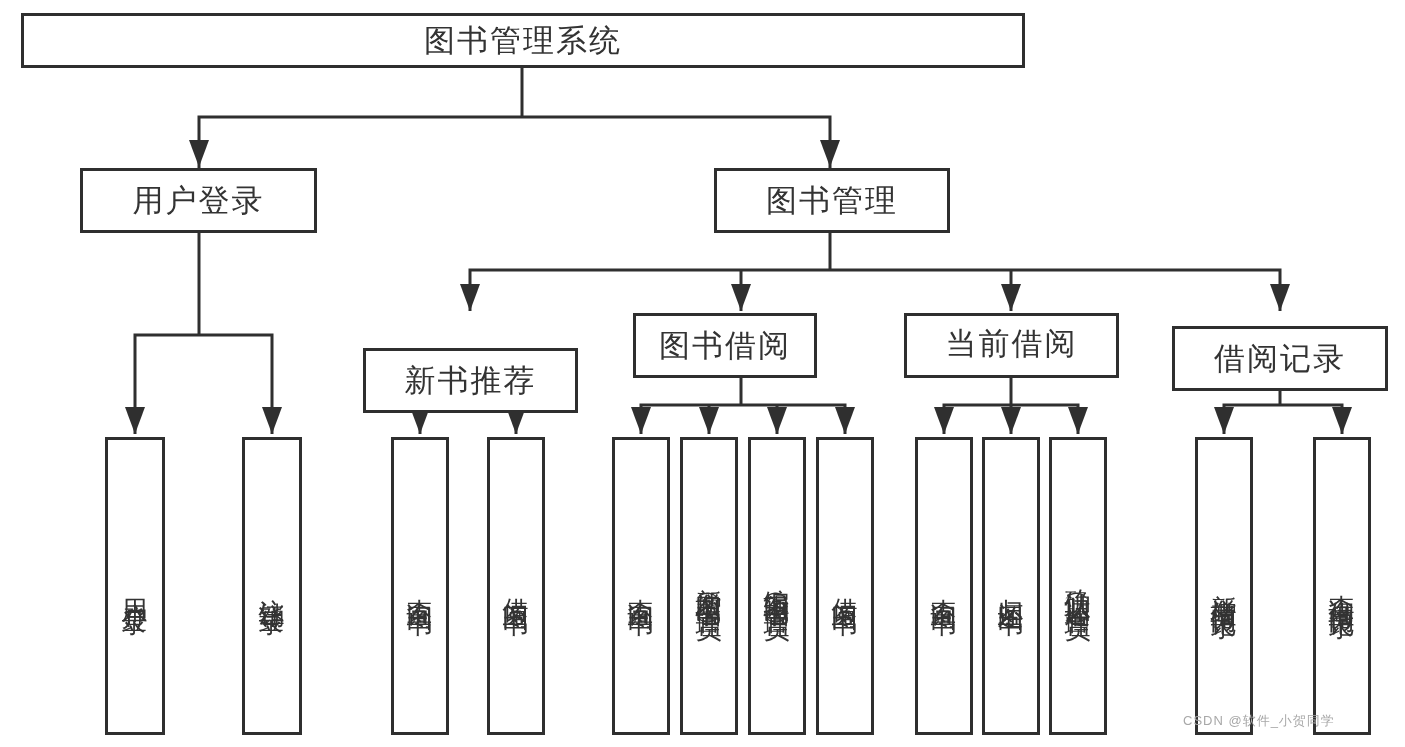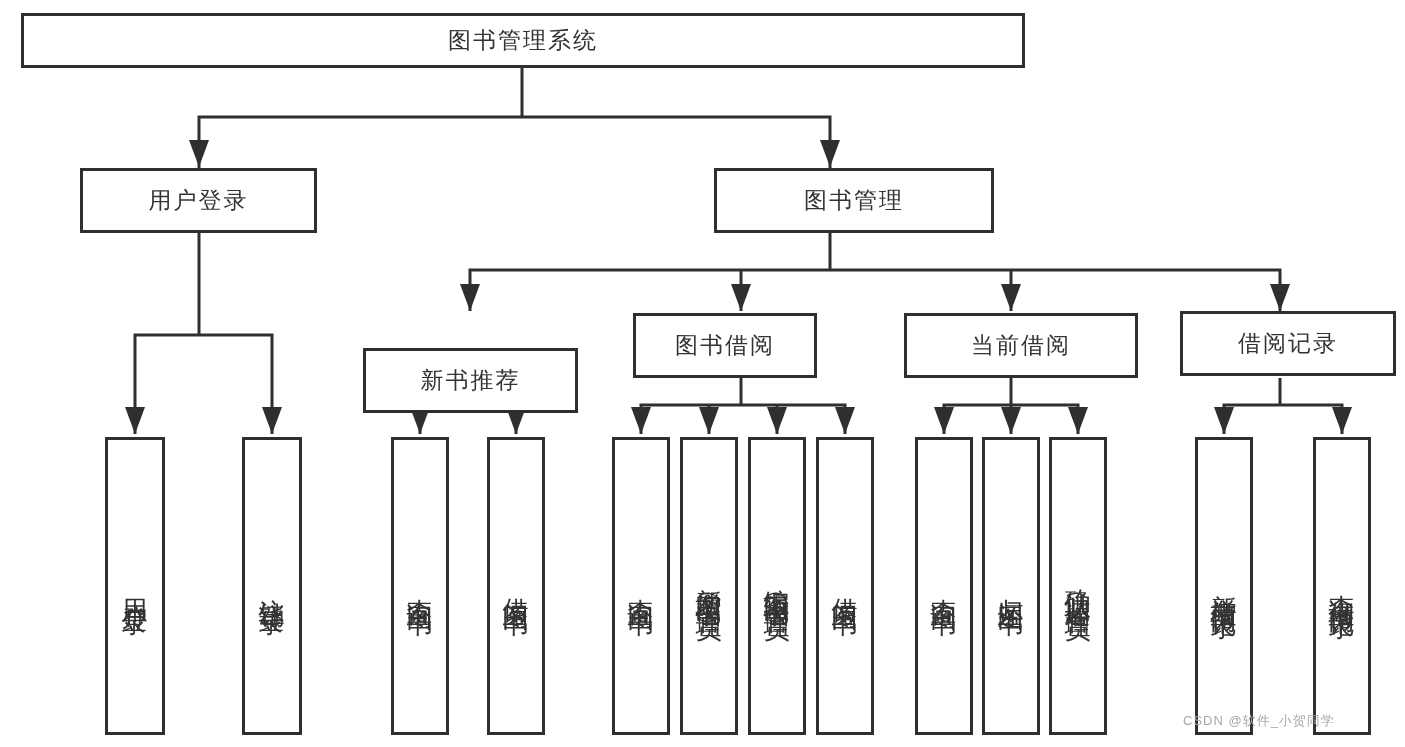--- a/index.html
+++ b/index.html
@@ -40,21 +40,21 @@
     box-sizing: border-box;
     background: var(--bg);
     border: 3px solid var(--line);
     display: flex;
     align-items: center;
     justify-content: center;
     z-index: 2;
   }
   .node .lbl {
     color: var(--text);
-    font-size: 23px;
+    font-size: 31px;
     letter-spacing: 2px;
     white-space: nowrap;
     line-height: 1;
   }
   .node.v .lbl {
     writing-mode: vertical-rl;
     text-orientation: mixed;
     font-size: 26px;
     letter-spacing: 4px;
     white-space: normal;
@@ -128,34 +128,34 @@
     <polygon points="1332,407 1352,407 1342,434"></polygon>
   </svg>
 
   <div class="node" style="left:21px; top:13px; width:1004px; height:55px;">
     <span class="lbl">图书管理系统</span>
   </div>
 
   <div class="node" style="left:80px; top:168px; width:237px; height:65px;">
     <span class="lbl">用户登录</span>
   </div>
-  <div class="node" style="left:714px; top:168px; width:280px; height:65px;">
+  <div class="node" style="left:714px; top:168px; width:236px; height:65px;">
     <span class="lbl">图书管理</span>
   </div>
 
   <div class="node" style="left:363px; top:313px; width:215px; height:65px;margin-top:35px;">
     <span class="lbl">新书推荐</span>
   </div>
   <div class="node" style="left:633px; top:313px; width:184px; height:65px;">
     <span class="lbl">图书借阅</span>
   </div>
-  <div class="node" style="left:904px; top:313px; width:234px; height:65px;">
+  <div class="node" style="left:904px; top:313px; width:215px; height:65px;font-family:Liberation Mono, monospace;">
     <span class="lbl">当前借阅</span>
   </div>
-  <div class="node" style="left:1172px; top:311px; width:216px; height:65px;margin-left:8px;">
+  <div class="node" style="left:1172px; top:326px; width:216px; height:65px;">
     <span class="lbl">借阅记录</span>
   </div>
 
   <div class="node v" style="left:105px; top:437px; width:60px; height:298px;">
     <span class="lbl">用户登录</span>
   </div>
   <div class="node v" style="left:242px; top:437px; width:60px; height:298px;">
     <span class="lbl">注销登录</span>
   </div>
 

